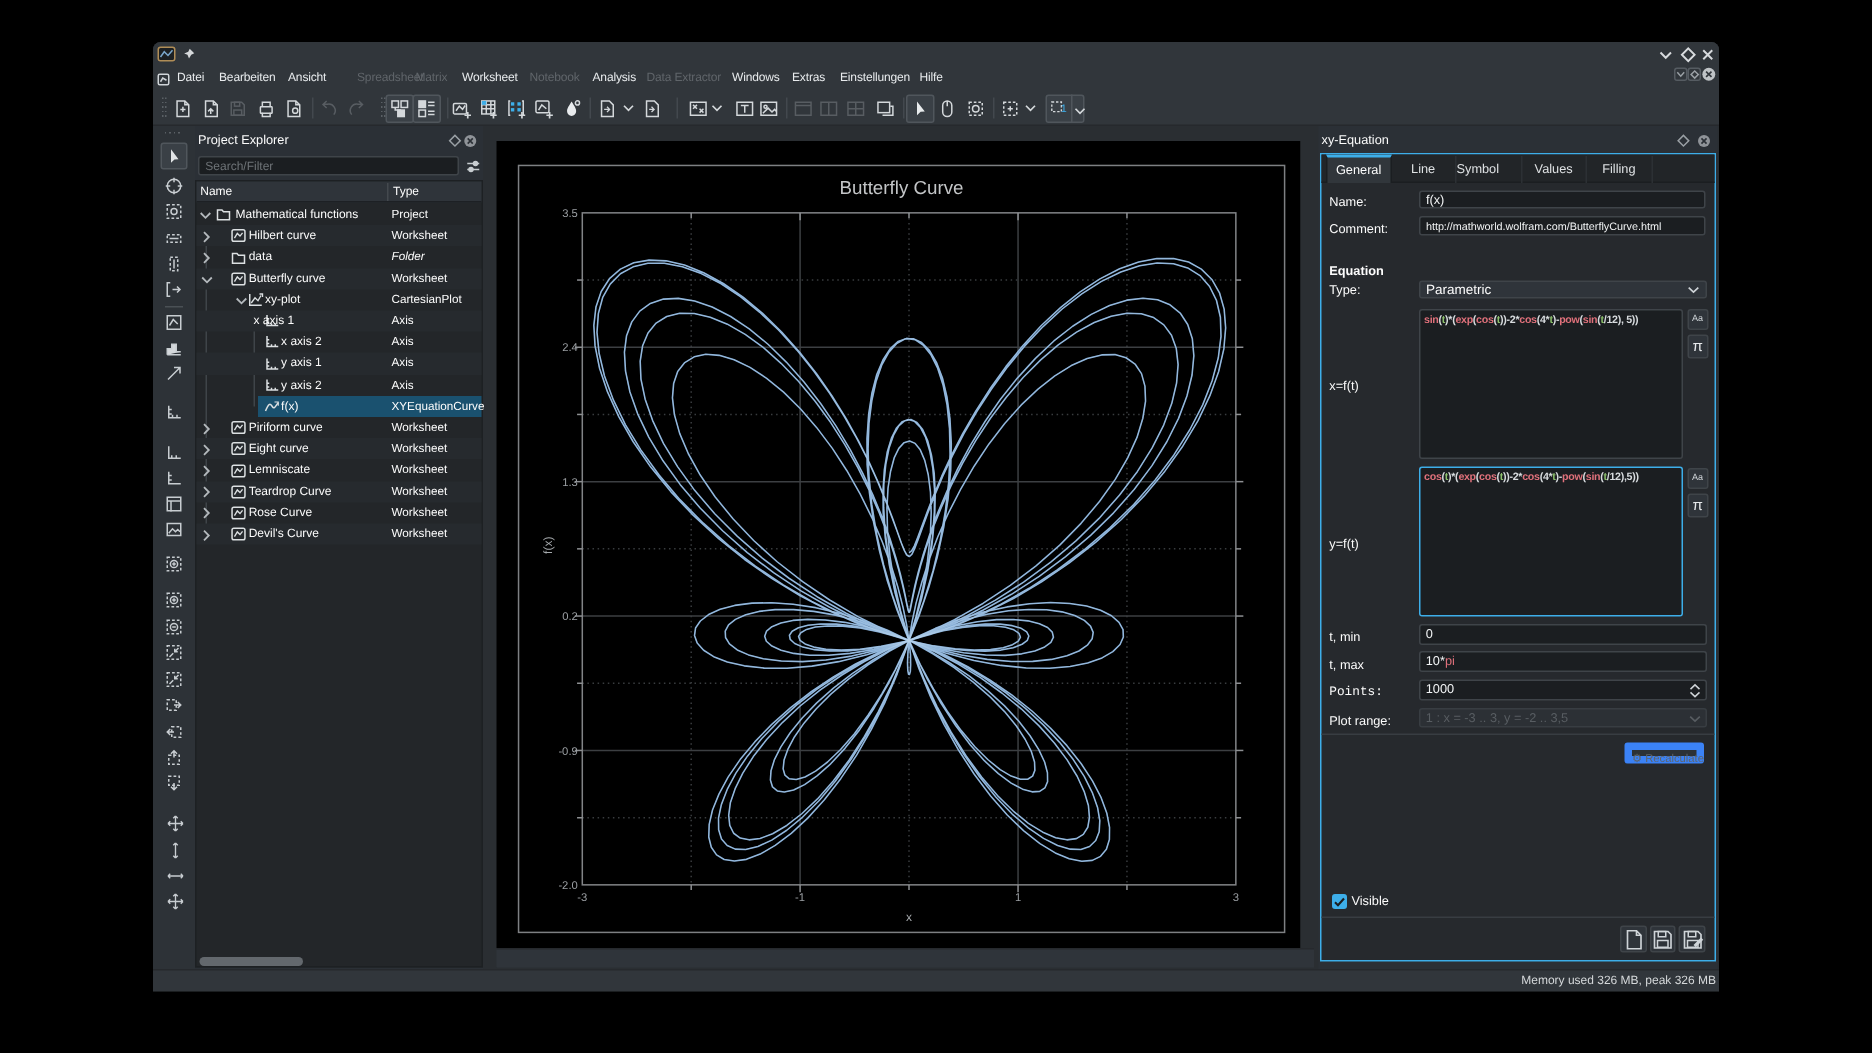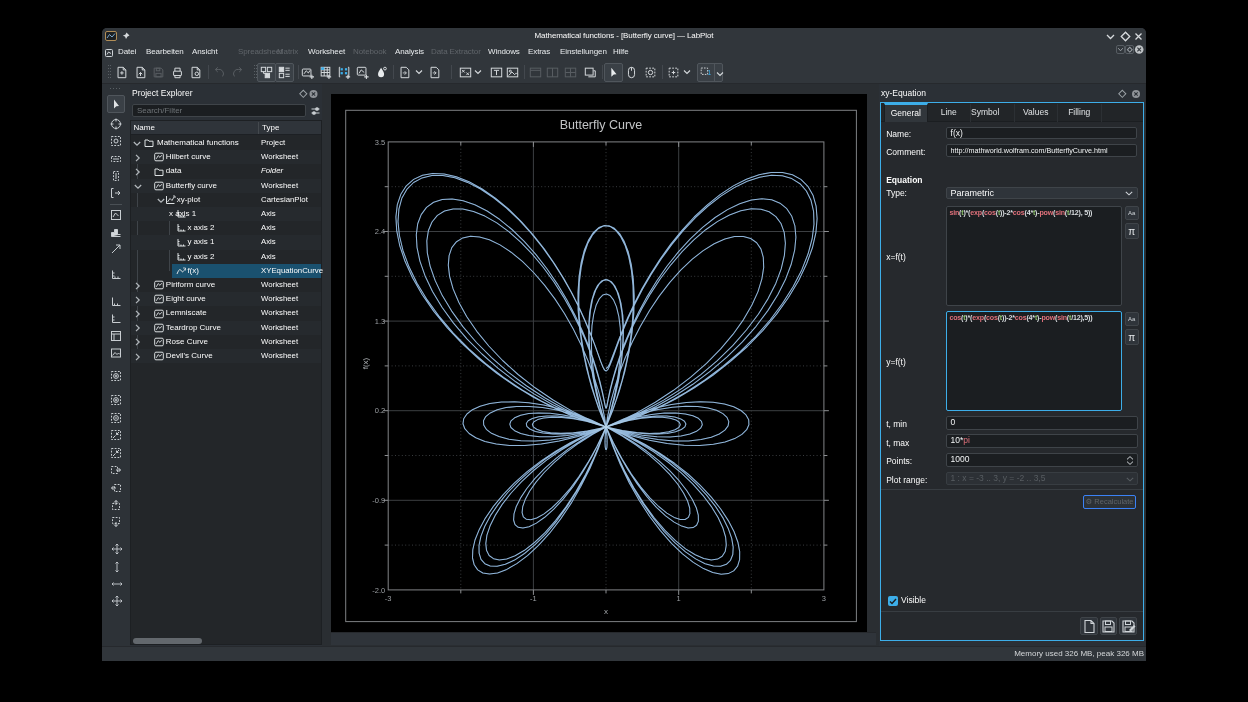--- a/index.html
+++ b/index.html
@@ -17,21 +17,20 @@
 </style></head><body>
 <div id="win">
 <div class="tb" style="top:0;height:16px;"></div>
     <svg class="abs" style="left:3px;top:3px" width="12" height="10">
       <rect x="0.5" y="0.5" width="11" height="9" rx="1.5" fill="#1c2023" stroke="#b08d57"></rect>
       <polyline points="2,7 4.5,3.5 7,6 10,2.5" stroke="#7aa7cc" stroke-width="1" fill="none"></polyline>
     </svg>
     <svg class="abs" style="left:20px;top:4px" width="8" height="8">
       <path d="M4.5 0.5 L7.5 3.5 L5.5 4.5 L4 7 L3 4.5 L0.8 3.7 L3.5 2.5 Z" fill="#d6d9db"></path>
     </svg>
-    <div class="abs" style="left:0;top:0;width:1044px;height:16px;text-align:center;line-height:16px;font-size:8px;letter-spacing:-0.1px;color:#fcfcfc;">Mathematical functions - [Butterfly curve] — LabPlot</div>
     <svg class="abs" style="left:1003px;top:2.5px" width="40" height="11" fill="none" stroke="#d7dadd" stroke-width="1.3">
       <polyline points="2,4 5.5,7.5 9,4"></polyline>
       <rect x="17.5" y="2.5" width="6" height="6" transform="rotate(45 20.5 5.5)"></rect>
       <path d="M30.5,2.5 l6,6 M36.5,2.5 l-6,6"></path>
     </svg>
     <div class="tb" style="top:16px;height:16px;"></div>
     <svg class="abs" style="left:3px;top:20.5px" width="8" height="8" fill="none" stroke="#cfd4d8" stroke-width="1">
       <rect x="0.5" y="0.5" width="7" height="7" rx="1"></rect>
       <polyline points="2,5.5 3.5,3 6,4.5"></polyline>
     </svg>
@@ -566,33 +565,33 @@
     <div class="abs" style="left:784.2px;top:221.9px;height:14px;line-height:14px;font-size:8.5px;font-weight:normal;color:#fcfcfc;white-space:nowrap;">x=f(t)</div>
     <div class="abs" style="left:843.5px;top:283.4px;width:176px;height:100px;background:#1b1e21;border:1px solid #3daee9;border-radius:2px;"></div>
     <div class="abs" style="left:847.4px;top:286.4px;font-size:7.1px;font-weight:bold;letter-spacing:-0.2px;white-space:nowrap;"><span style="color:#e0717b">cos</span><span style="color:#d8dcdf">(</span><span style="color:#8cc16c">t</span><span style="color:#d8dcdf">)*(</span><span style="color:#e0717b">exp</span><span style="color:#d8dcdf">(</span><span style="color:#e0717b">cos</span><span style="color:#d8dcdf">(</span><span style="color:#8cc16c">t</span><span style="color:#d8dcdf">))-2*</span><span style="color:#e0717b">cos</span><span style="color:#d8dcdf">(4*</span><span style="color:#8cc16c">t</span><span style="color:#d8dcdf">)-</span><span style="color:#e0717b">pow</span><span style="color:#d8dcdf">(</span><span style="color:#e0717b">sin</span><span style="color:#d8dcdf">(</span><span style="color:#8cc16c">t</span><span style="color:#d8dcdf">/12),5))</span></div>
     <div class="btn" style="left:1022.5px;top:284px;width:14.5px;height:14px;color:#cfd4d8;font-size:6px;text-align:center;line-height:13px;">Aa</div>
     <div class="btn" style="left:1022.5px;top:300.5px;width:14.5px;height:16px;color:#e6e9eb;font-size:10px;text-align:center;line-height:15px;">π</div>
     <div class="abs" style="left:784.2px;top:327.0px;height:14px;line-height:14px;font-size:8.5px;font-weight:normal;color:#fcfcfc;white-space:nowrap;">y=f(t)</div>
     <div class="abs" style="left:784.2px;top:389.2px;height:14px;line-height:14px;font-size:8.5px;font-weight:normal;color:#fcfcfc;white-space:nowrap;">t, min</div>
     <div class="inp" style="left:843.5px;top:388.2px;width:192px;height:13.7px;line-height:11.7px;">0</div>
     <div class="abs" style="left:784.2px;top:408.0px;height:14px;line-height:14px;font-size:8.5px;font-weight:normal;color:#fcfcfc;white-space:nowrap;">t, max</div>
     <div class="inp" style="left:843.5px;top:406px;width:192px;height:13.5px;line-height:11.5px;">10*<span style="color:#e0717b">pi</span></div>
-    <div class="abs" style="left:784.2px;top:426.0px;height:14px;line-height:14px;font-size:8.5px;font-weight:normal;color:#fcfcfc;white-space:nowrap;">Points:</div>
+    <div class="abs" style="left:784.2px;top:426.0px;height:14px;line-height:14px;font-size:8.5px;font-weight:normal;color:#fcfcfc;white-space:nowrap;font-family:Liberation Mono, monospace;">Points:</div>
     <div class="inp" style="left:843.5px;top:424.9px;width:192px;height:13.7px;line-height:11.7px;">1000</div>
     <svg class="abs" style="left:1024px;top:427.5px" width="8" height="9" fill="none" stroke="#cfd4d8" stroke-width="1">
       <polyline points="1,3.4 4,0.6 7,3.4"></polyline>
       <polyline points="1,5.6 4,8.4 7,5.6"></polyline>
     </svg>
     <div class="abs" style="left:784.2px;top:445.0px;height:14px;line-height:14px;font-size:8.5px;font-weight:normal;color:#fcfcfc;white-space:nowrap;">Plot range:</div>
     <div class="abs" style="left:843.5px;top:443.8px;width:192px;height:13.7px;background:#2c3035;border:1px solid #383d42;border-radius:2px;font-size:8.5px;line-height:11.7px;padding-left:4px;color:#585d62;">1 : x = -3 .. 3, y = -2 .. 3,5</div>
     <svg class="abs" style="left:1024px;top:448.5px" width="8" height="5">
       <polyline points="0.8,0.8 4,3.8 7.2,0.8" stroke="#585d62" fill="none" stroke-width="1.1"></polyline>
     </svg>
     <div class="abs" style="left:779px;top:460.5px;width:262px;height:1px;background:#383d42;"></div>
-    <div class="abs" style="left:981px;top:466.5px;width:53px;height:14px;background:#2c3136;border:1px solid #3b82f6;border-radius:2px;font-size:7.5px;color:#5f6468;text-align:center;line-height:12px;white-space:nowrap;">⚙ Recalculate</div>
+    <div class="abs" style="left:981px;top:466.5px;width:53px;height:14px;background:#2c3136;border:5px solid #3b82f6;border-radius:2px;font-size:7.5px;color:#5f6468;text-align:center;line-height:12px;white-space:nowrap;">⚙ Recalculate</div>
     <div class="abs" style="left:785.5px;top:568px;width:10px;height:10px;background:#3daee9;border-radius:2px;"></div>
     <svg class="abs" style="left:786.5px;top:569.5px" width="8" height="7">
       <polyline points="1,3.5 3,5.5 7,1" stroke="#1b1e21" fill="none" stroke-width="1.4"></polyline>
     </svg>
     <div class="abs" style="left:799px;top:566.5px;font-size:8.5px;color:#fcfcfc;">Visible</div>
     <div class="abs" style="left:779px;top:583.4px;width:262px;height:1px;background:#383d42;"></div>
     <div class="btn" style="left:978px;top:589.2px;width:17.5px;height:17.4px;"></div>
     <svg class="abs" style="left:978.8px;top:590px" width="16" height="16">
       <path d="M4,2.5 h6 l3,3 v9 h-9 z M10,2.5 v3 h3" fill="none" stroke="#cfd4d8" stroke-width="1.1"></path>
     </svg>

